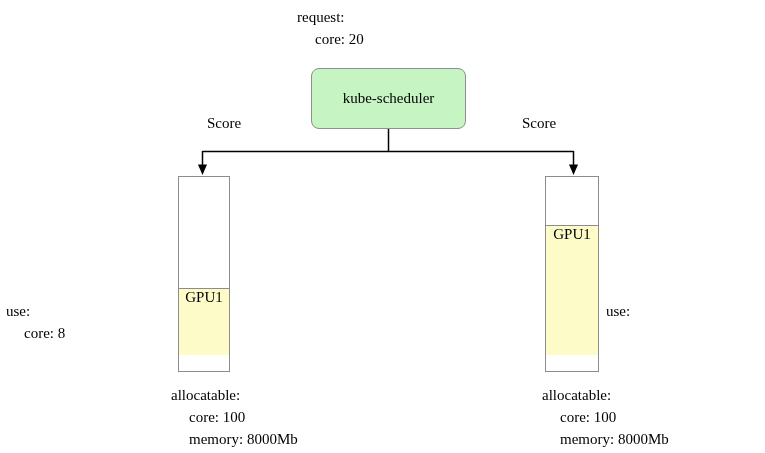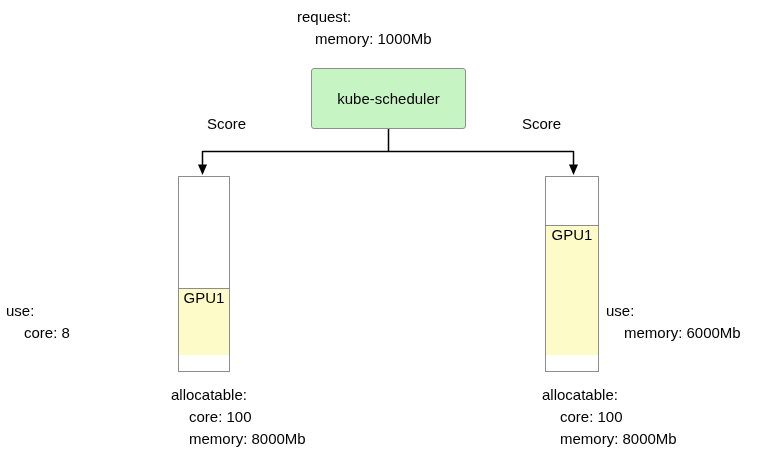--- a/index.html
+++ b/index.html
@@ -5,42 +5,42 @@
   html, body {
     margin: 0;
     padding: 0;
     background: #ffffff;
   }
   .canvas {
     position: relative;
     width: 765px;
     height: 453px;
     background: #ffffff;
-    font-family: Liberation Sans, sans-serif;
+    font-family: Liberation Serif, serif;
     font-size: 15px;
     color: #000000;
     overflow: hidden;
   }
   .textblock {
     position: absolute;
     line-height: 22px;
     white-space: nowrap;
   }
   .textblock .indent {
     padding-left: 18px;
   }
   .scheduler-box {
     position: absolute;
     left: 311px;
     top: 68px;
     width: 153px;
     height: 59px;
     background: var(--scheduler-fill, #c6f5c3);
     border: 1px solid var(--scheduler-border, #8f8f8f);
-    border-radius: 3px;
+    border-radius: 8px;
     display: flex;
     align-items: center;
     justify-content: center;
   }
   .connector-svg {
     position: absolute;
     left: 0;
     top: 0;
     width: 765px;
     height: 453px;
@@ -75,21 +75,21 @@
   .gpu-fill-left { height: 66px; }
   .gpu-fill-right { height: 129px; }
 </style>
 </head>
 <body>
 
 <div class="canvas">
 
   <div class="textblock" style="left:297px; top:6px;">
     <div>request:</div>
-    <div class="indent">memory: 1000Mb</div>
+    <div class="indent">core: 20</div>
   </div>
 
   <div class="scheduler-box">
     <span>kube-scheduler</span>
   </div>
 
   <svg class="connector-svg" viewBox="0 0 765 453" xmlns="http://www.w3.org/2000/svg">
     <path d="M388.5 129 V151.5 M202.5 151.5 H573.5 M202.5 151 V166 M573.5 151 V166" stroke="#000000" stroke-width="1.5" fill="none"></path>
     <polygon points="198,164.5 207,164.5 202.5,175" fill="#000000"></polygon>
     <polygon points="569,164.5 578,164.5 573.5,175" fill="#000000"></polygon>
@@ -110,21 +110,20 @@
     </div>
   </div>
 
   <div class="textblock" style="left:6px; top:300px;">
     <div>use:</div>
     <div class="indent">core: 8</div>
   </div>
 
   <div class="textblock" style="left:606px; top:300px;">
     <div>use:</div>
-    <div class="indent">memory: 6000Mb</div>
   </div>
 
   <div class="textblock" style="left:171px; top:384px;">
     <div>allocatable:</div>
     <div class="indent">core: 100</div>
     <div class="indent">memory: 8000Mb</div>
   </div>
 
   <div class="textblock" style="left:542px; top:384px;">
     <div>allocatable:</div>

